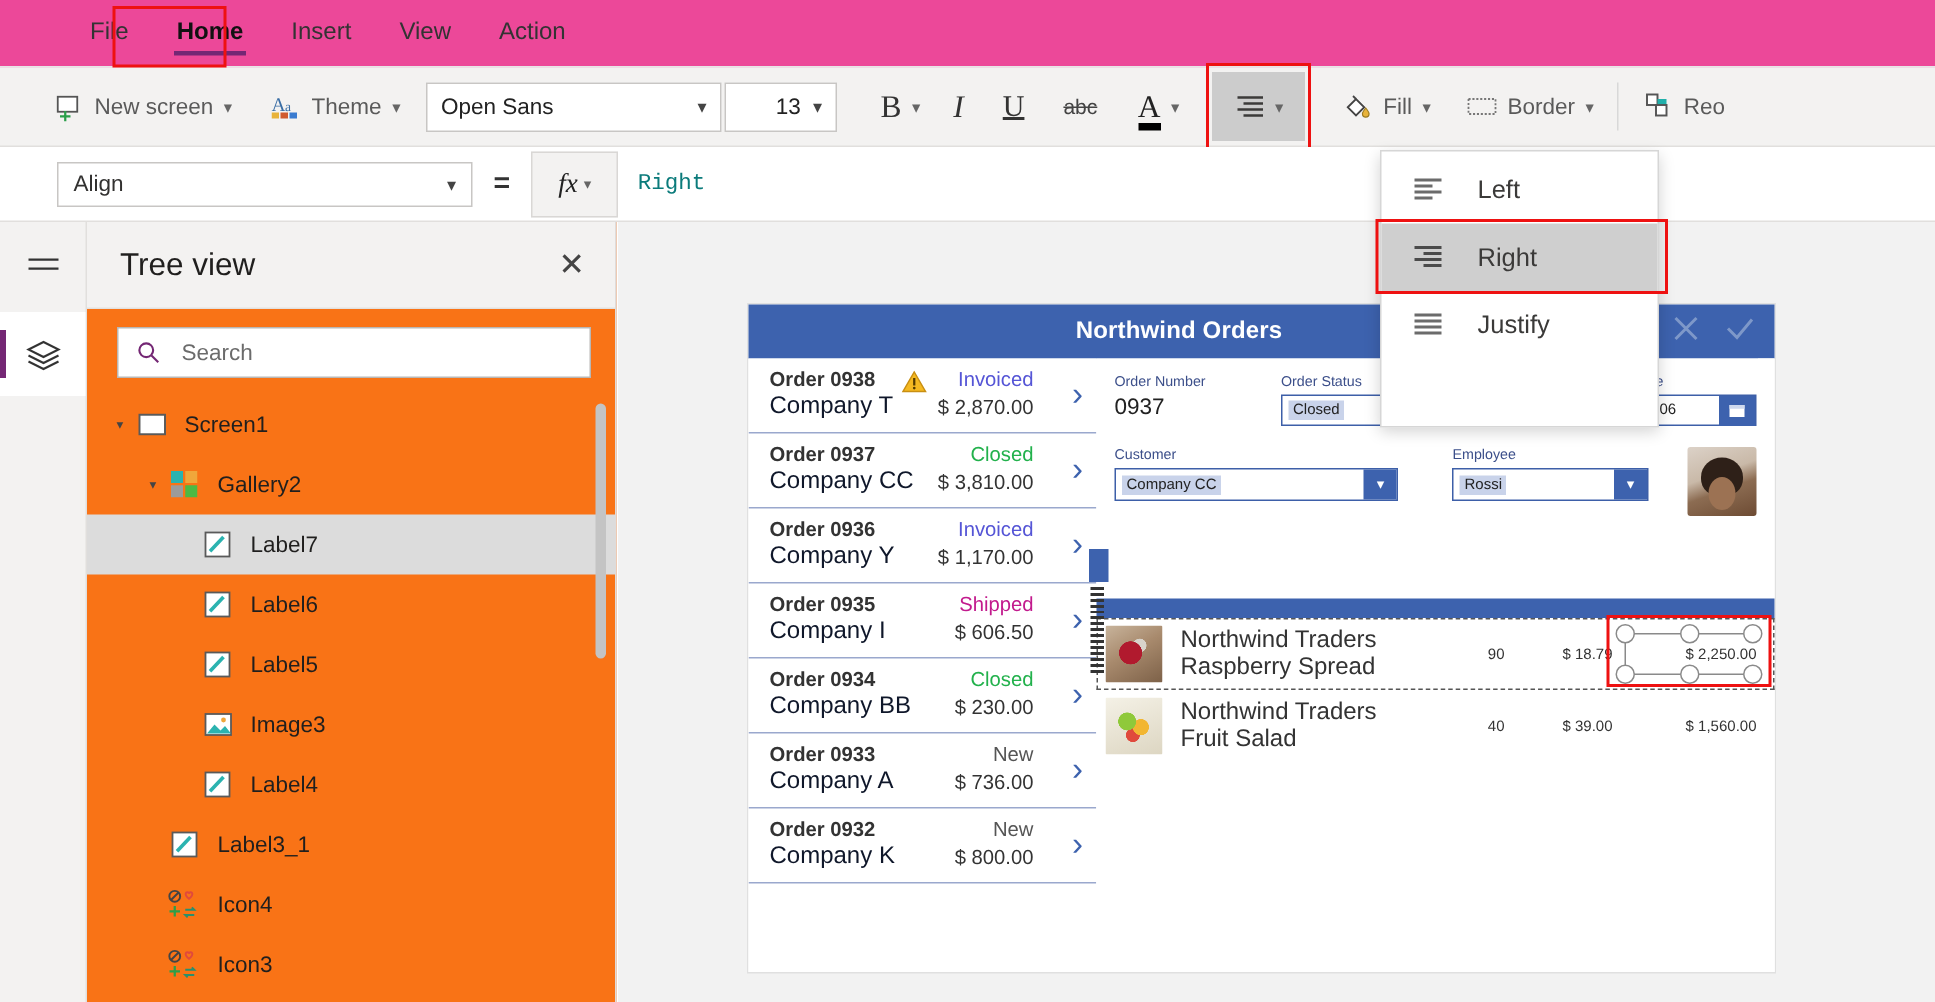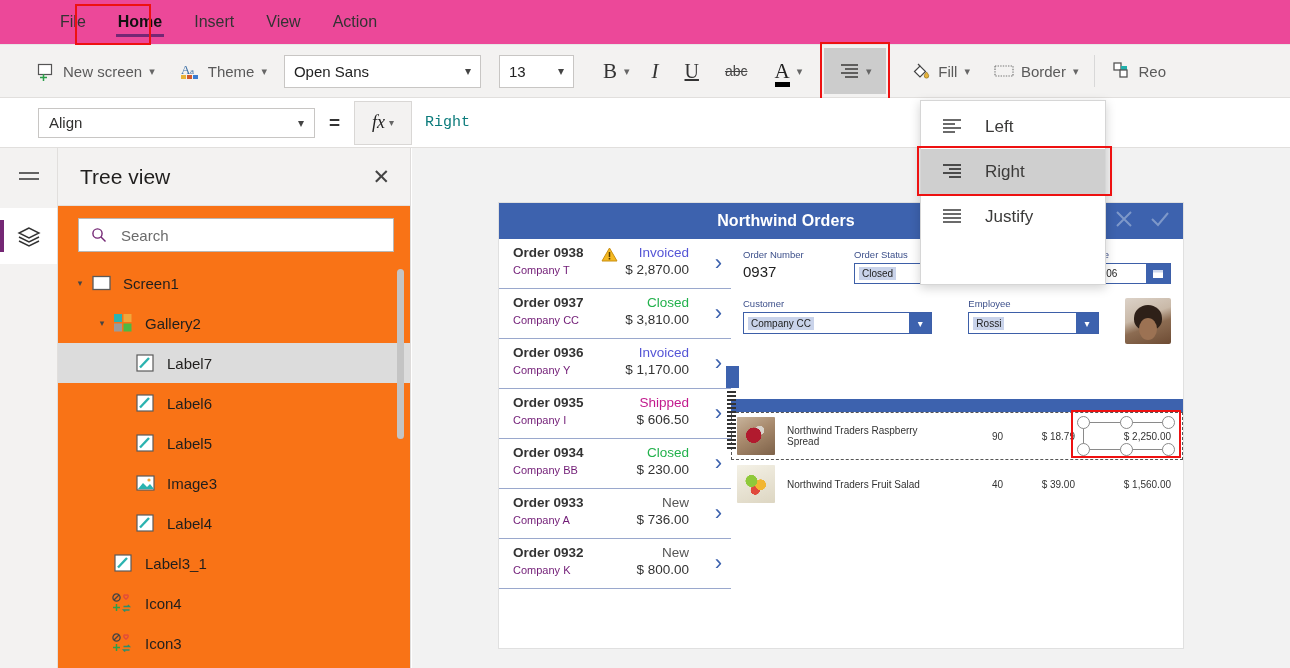--- a/index.html
+++ b/index.html
@@ -174,21 +174,21 @@
     position: absolute; left: 0; top: 36px; width: 232px; bottom: 0;
     background: #fff; overflow: hidden;
   }
   .g-row {
     height: 50px; border-bottom: 1px solid #9aa8cd; position: relative;
     padding: 6px 10px 0 14px; cursor: pointer;
   }
   .g-l1 { display: flex; justify-content: space-between; align-items: center; }
   .g-l2 { display: flex; justify-content: space-between; align-items: center; margin-top: 2px; }
   .g-ord { font-size: 13.5px; font-weight: bold; color: #333; }
-  .g-comp { font-size: 11px; color: #701a75; }
+  .g-comp { font-size: 16px; color: #0f172a; }
   .g-status { font-size: 13.5px; margin-right: 32px; }
   .g-amt { font-size: 13.5px; color: #333; margin-right: 32px; }
   .g-chev {
     position: absolute; right: 9px; top: 13px; color: #3d62ae;
     font-size: 22px; font-weight: 300; line-height: 1;
   }
   .warn-ico { margin-left: 6px; vertical-align: -2px; }
   .g-scroll-track {
     position: absolute; right: 0; top: 36px; width: 11px; bottom: 0;
     background: #f3f3f3;
@@ -267,21 +267,21 @@
       radial-gradient(circle at 60% 35%, #d8d3cb 0 13%, transparent 14%),
       linear-gradient(150deg,#c8b49c 0%, #a88a6d 45%, #7d6148 100%);
   }
   .thumb-salad {
     background:
       radial-gradient(circle at 38% 42%, #8fc93a 0 18%, transparent 19%),
       radial-gradient(circle at 62% 52%, #f2b632 0 17%, transparent 18%),
       radial-gradient(circle at 48% 66%, #e0493c 0 14%, transparent 15%),
       linear-gradient(160deg,#f4f1e6 0%, #ddd6c2 100%);
   }
-  .item-name { font-size: 10px; color: #333; margin-left: 12px; flex: 1; }
+  .item-name { font-size: 16px; color: #333; margin-left: 12px; flex: 1; }
   .item-qty { font-size: 10px; color: #333; width: 52px; text-align: right; }
   .item-price { font-size: 10px; color: #333; width: 72px; text-align: right; }
   .item-total { font-size: 10px; color: #333; width: 96px; text-align: right; }
 
   .handlebox {
     position: absolute; right: 8px; top: 4px; width: 98px; height: 40px; z-index: 6;
   }
   .handlebox .hline { position: absolute; background: #8a8a8a; }
   .handle {
     position: absolute; width: 13px; height: 13px; border-radius: 50%;
@@ -360,21 +360,21 @@
       </span>
       <span class="lbl">Theme</span>
       <span class="chev">▾</span>
     </div>
 
     <div class="combo" style="width:197px; margin-left:10px;">
       <span class="cv">Open Sans</span>
       <span class="cc">▾</span>
     </div>
 
-    <div class="combo" style="width:75px; margin-left:18px;">
+    <div class="combo" style="width:75px; margin-left:2px;justify-content:flex-end;">
       <span class="cv">13</span>
       <span class="cc">▾</span>
     </div>
 
     <div class="rb" style="margin-left:22px;">
       <span style="font-family:'Liberation Serif',serif;font-size:21px;color:#333;">B</span>
       <span class="chev">▾</span>
     </div>
 
     <div class="rb" style="margin-left:8px;">

